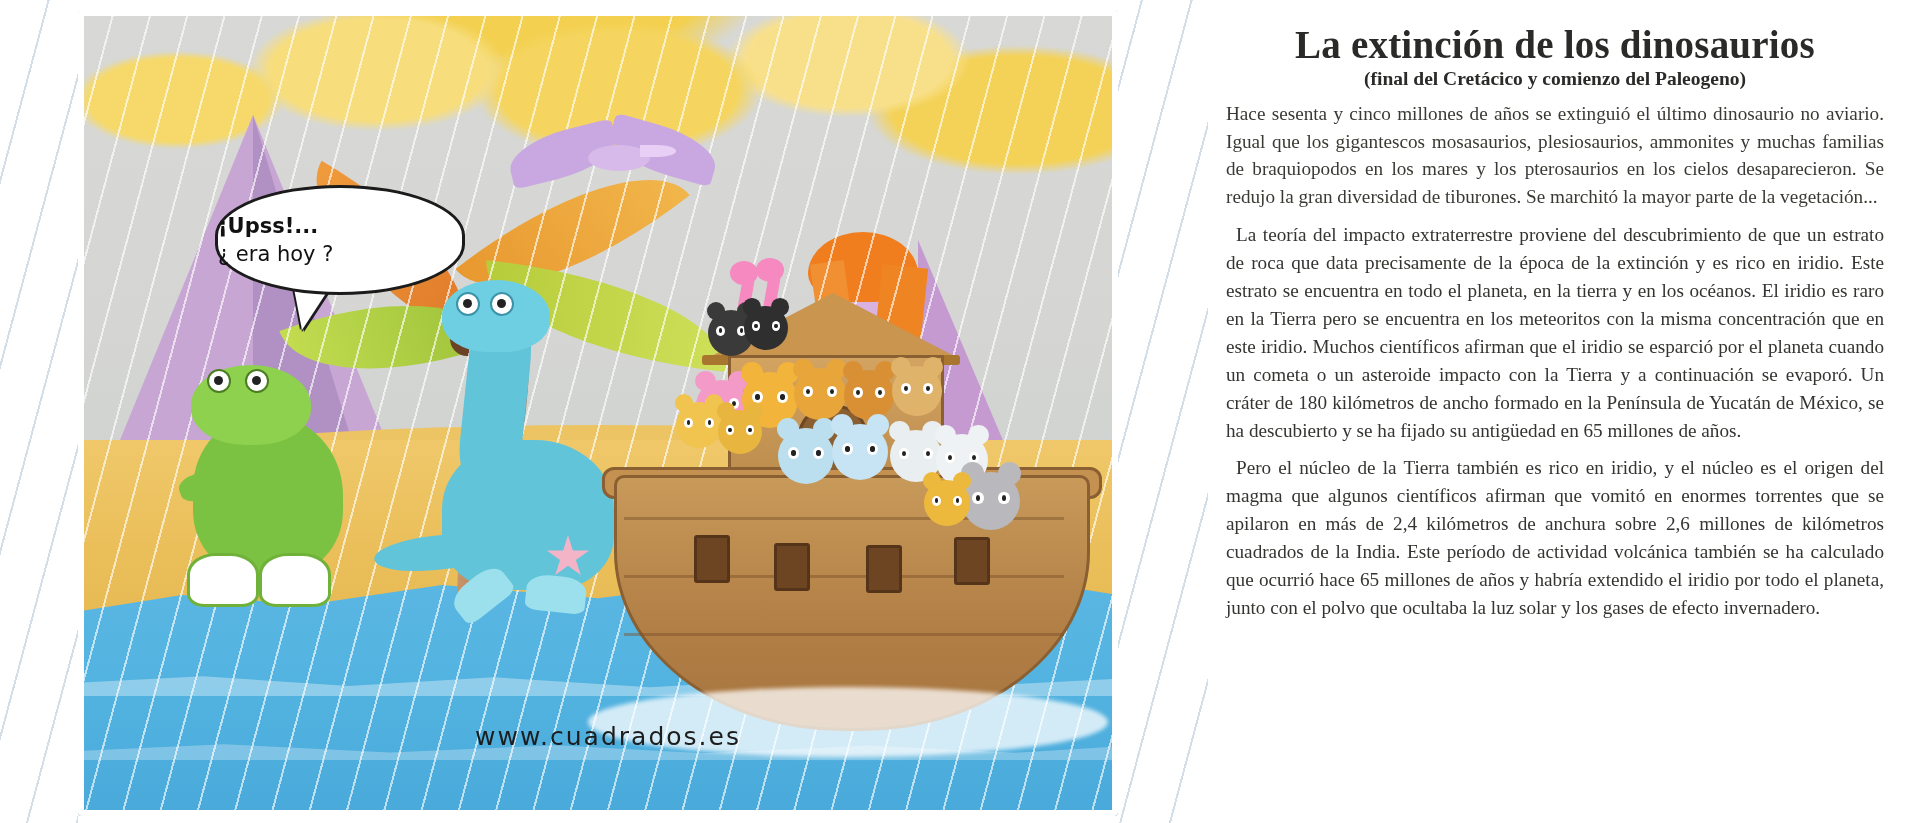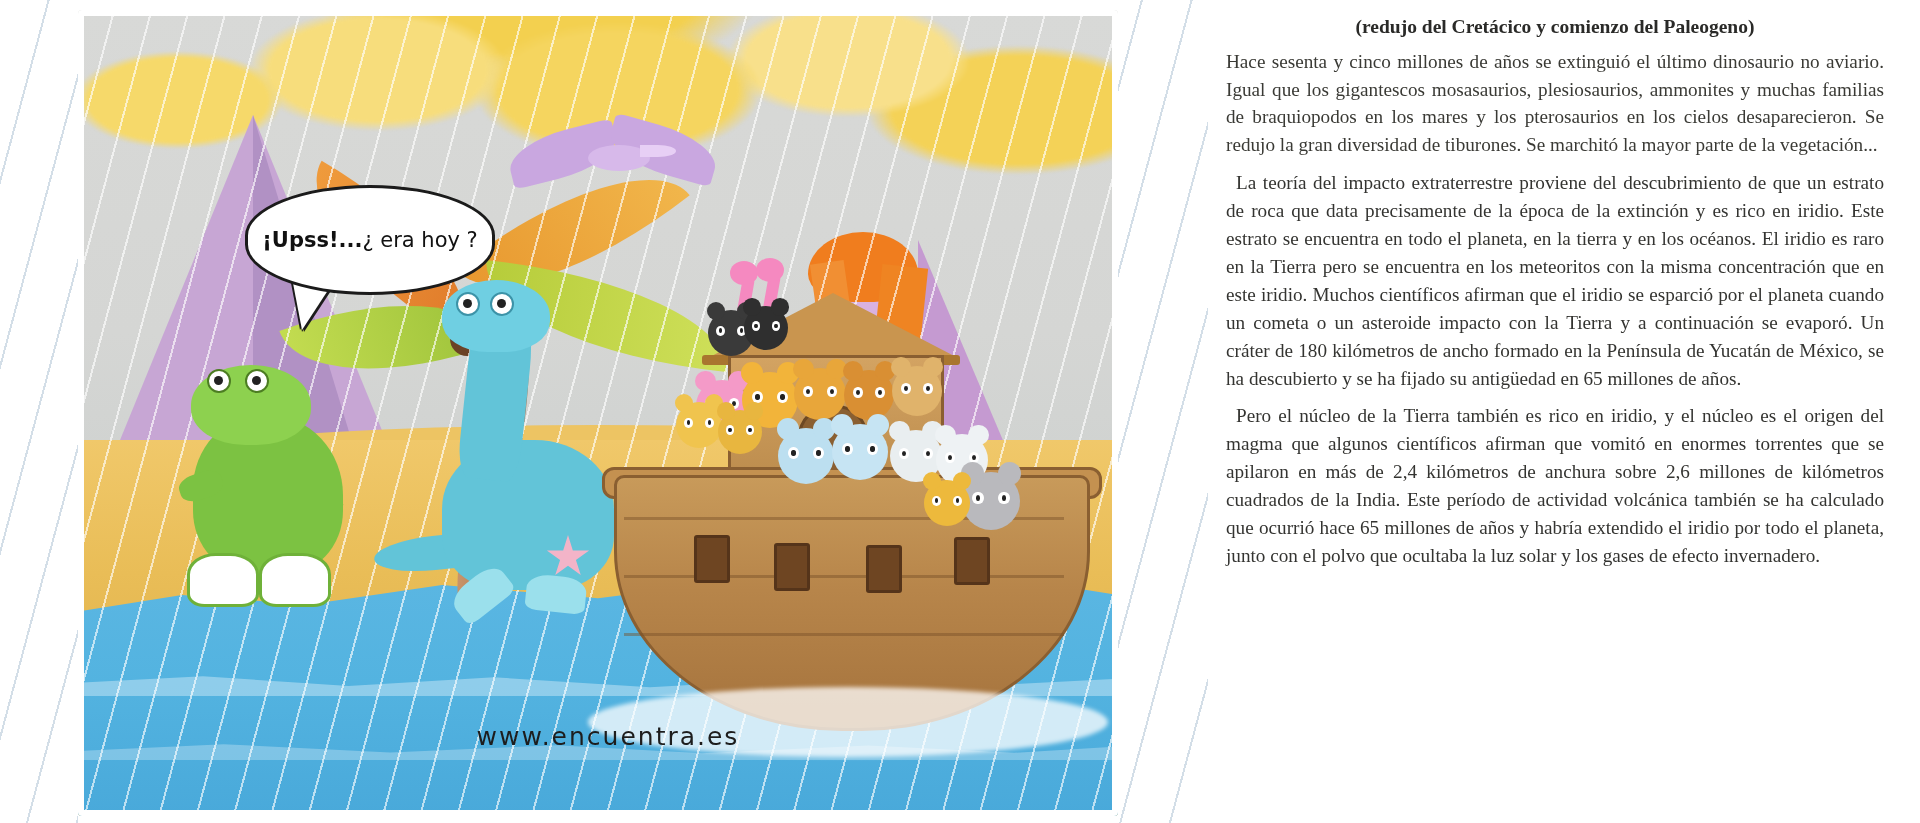--- a/index.html
+++ b/index.html
@@ -205,27 +205,27 @@
     background-image: repeating-linear-gradient(105deg,
         rgba(180,200,215,0) 0px, rgba(180,200,215,0) 46px,
         rgba(175,195,212,.55) 46px, rgba(175,195,212,.55) 48px);
     -webkit-mask-image: linear-gradient(90deg, #000 0 78px, rgba(0,0,0,0) 78px 1118px, #000 1118px 1208px);
     mask-image: linear-gradient(90deg, #000 0 78px, rgba(0,0,0,0) 78px 1118px, #000 1118px 1208px);
   }
 
   
   .balloon {
     position: absolute;
-    left: 167px; top: 175px;
+    left: 137px; top: 175px;
     width: 244px; height: 104px;
     background: #ffffff;
     border: 3px solid #1b1b1b;
     border-radius: 50%/46%;
-    display: flex; flex-direction: row;
-    align-items: center; justify-content: center;
+    display: flex; flex-direction: column;
+    align-items: flex-start; justify-content: center;
     font-family: "DejaVu Sans", sans-serif;
     font-size: 21px; color: #111;
     line-height: 1.35;
     z-index: 8;
   }
   .balloon .l1 { font-weight: 700; }
   .balloon-tail {
     position: absolute;
     left: 214px; top: 268px;
     width: 0; height: 0;
@@ -677,26 +677,27 @@
       </div>
 
       <div class="rain"></div>
 
       <div class="balloon-tail"></div>
       <div class="balloon">
         <div class="l1">¡Upss!...</div>
         <div class="l2">¿ era hoy ?</div>
       </div>
 
-      <div class="wm">www.encuentra.es</div>
+      <div class="wm">www.cuadrados.es</div>
       <div class="torn"></div>
     </div>
     <div class="rain-out"></div>
   </div>
 
   <div class="textcol">
-    <div class="subtitle">(redujo del Cretácico y comienzo del Paleogeno)</div>
+    <h1 class="title">La extinción de los dinosaurios</h1>
+    <div class="subtitle">(final del Cretácico y comienzo del Paleogeno)</div>
     <p class="lead">Hace sesenta y cinco millones de años se extinguió el último dinosaurio no aviario. Igual que los gigantescos mosasaurios, plesiosaurios, ammonites y muchas familias de braquiopodos en los mares y los pterosaurios en los cielos desaparecieron. Se redujo la gran diversidad de tiburones. Se marchitó la mayor parte de la vegetación...</p>
     <p class="para">La teoría del impacto extraterrestre proviene del descubrimiento de que un estrato de roca que data precisamente de la época de la extinción y es rico en iridio. Este estrato se encuentra en todo el planeta, en la tierra y en los océanos. El iridio es raro en la Tierra pero se encuentra en los meteoritos con la misma concentración que en este iridio. Muchos científicos afirman que el iridio se esparció por el planeta cuando un cometa o un asteroide impacto con la Tierra y a continuación se evaporó. Un cráter de 180 kilómetros de ancho formado en la Península de Yucatán de México, se ha descubierto  y se ha fijado su antigüedad en 65 millones de años.</p>
     <p class="para">Pero el núcleo de la Tierra también es rico en iridio, y el núcleo es el origen del magma que algunos científicos afirman que vomitó en enormes torrentes que se apilaron en más de 2,4 kilómetros de anchura sobre 2,6 millones de kilómetros cuadrados de la India. Este período de actividad volcánica también se ha calculado que ocurrió hace 65 millones de años y habría extendido el iridio por todo el planeta, junto con el polvo que ocultaba la luz solar y los gases de efecto invernadero.</p>
   </div>
 
 </div>
 
 </body></html>

